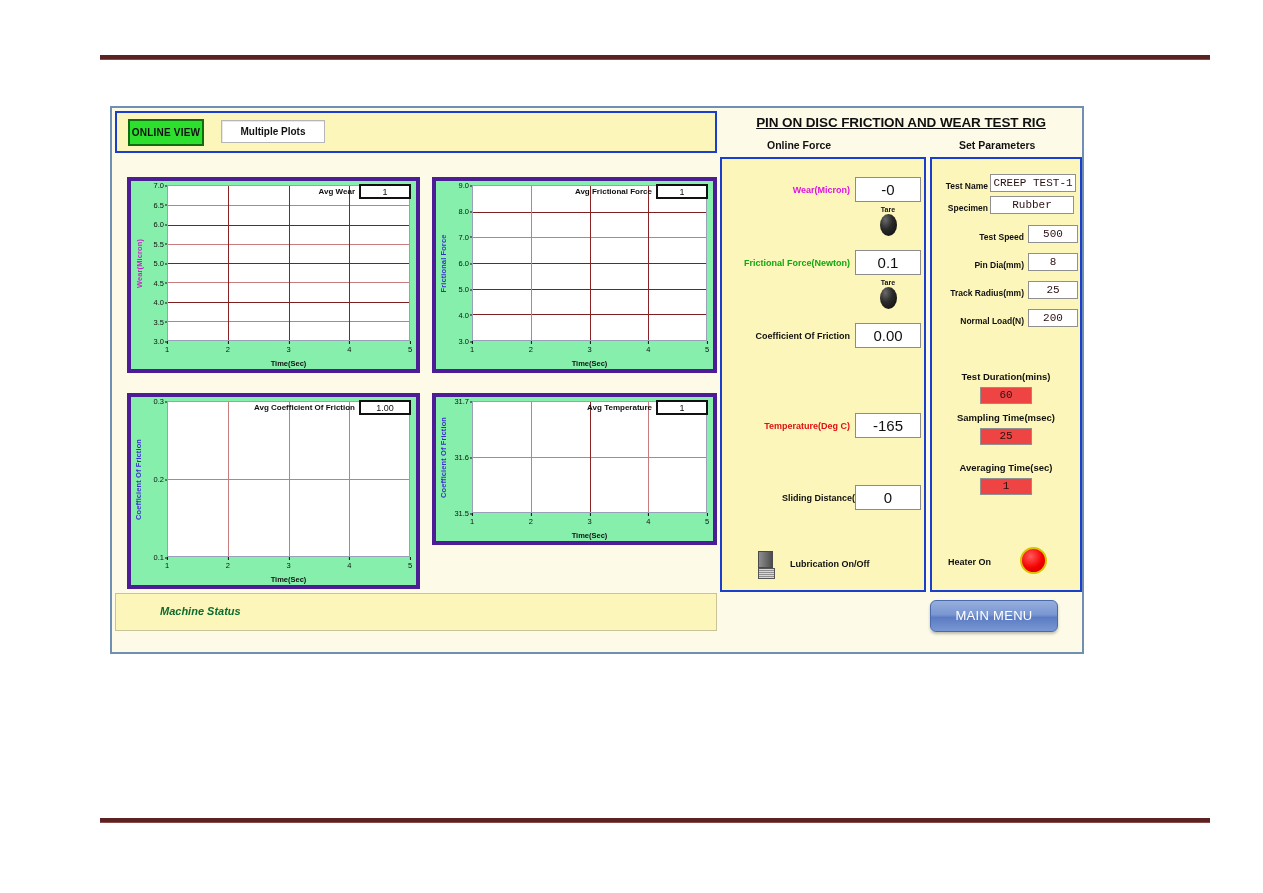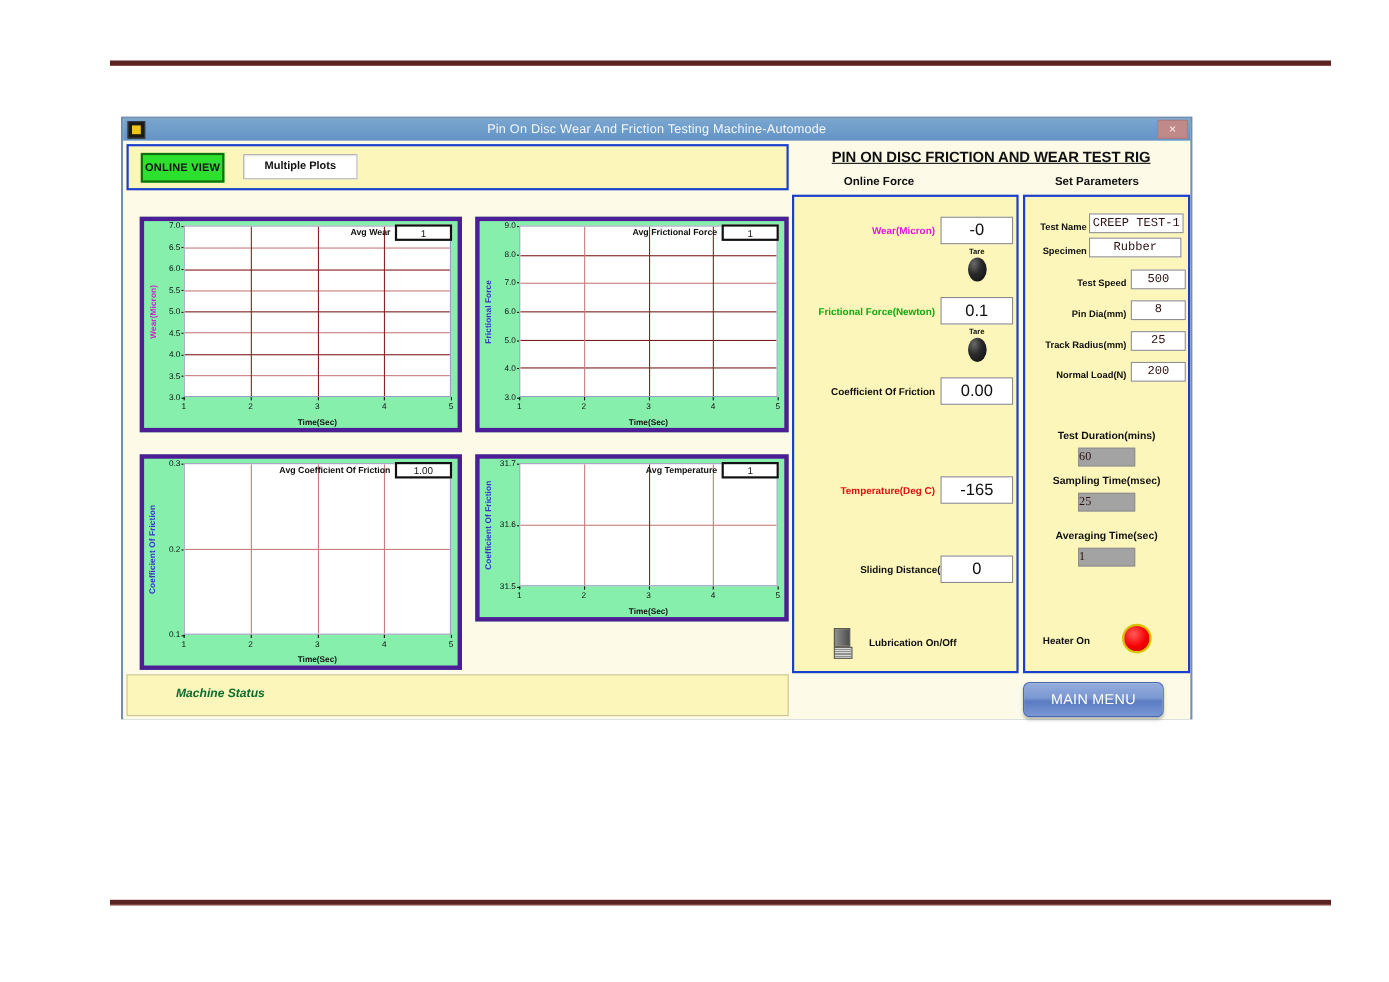--- a/index.html
+++ b/index.html
@@ -488,27 +488,28 @@
     font-size: 9.5px;
     font-weight: bold;
     color: #101010;
   }
   .sp-center-field {
     position: absolute;
     left: 50%;
     transform: translateX(-50%);
     width: 52px;
     height: 17px;
-    background: #a3a3a3;
+    background: #ef4444;
     border: 1px solid #909090;
     box-sizing: border-box;
     font-size: 11px;
     color: #2b1010;
+    text-align: center;
     line-height: 15px;
-    font-family: Liberation Serif, serif;
+    font-family: Liberation Mono, monospace;
   }
 
   .heater-label {
     position: absolute;
     left: 16px;
     top: 398px;
     font-size: 9px;
     font-weight: bold;
     color: #101010;
   }
@@ -546,25 +547,20 @@
 </style>
 </head>
 <body>
 
 <div class="page-rule top"></div>
 <div class="page-rule bottom"></div>
 <div class="watermark">manualshive.com</div>
 
 <div class="app-window">
 
-  <div class="titlebar">
-    <div class="titlebar-icon"></div>
-    <div class="titlebar-title">Pin On Disc Wear And Friction Testing Machine-Automode</div>
-    <div class="titlebar-close">×</div>
-  </div>
 
   <div class="app-body">
 
     <div class="left-col">
 
       <div class="toolbar">
         <div class="btn-online-view">ONLINE VIEW</div>
         <div class="ctrl-multiple-plots">Multiple Plots</div>
       </div>
 

